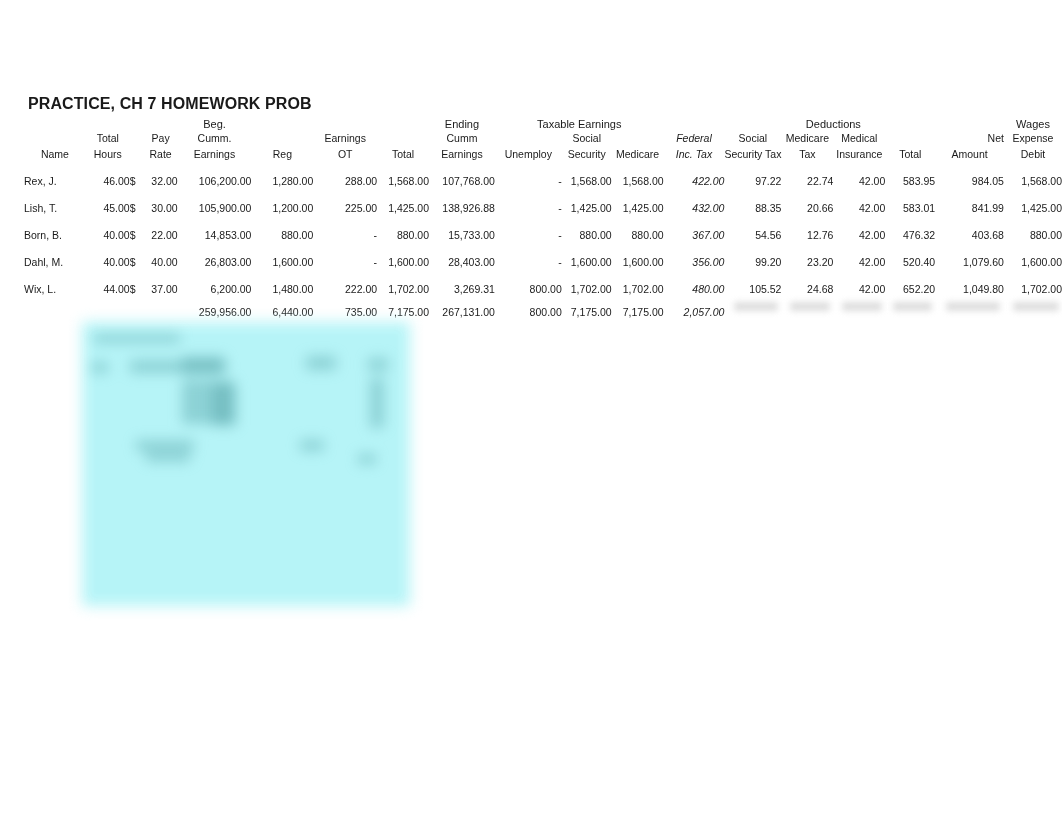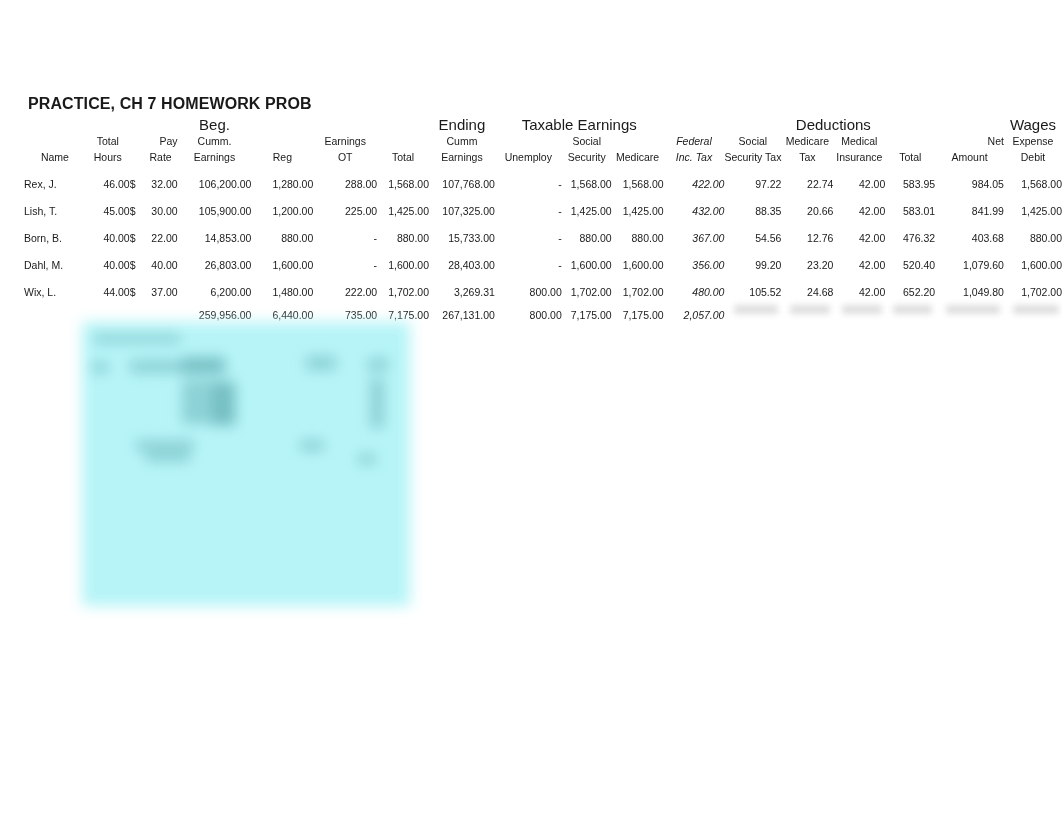--- a/index.html
+++ b/index.html
@@ -39,21 +39,21 @@
     padding: 0;
     font-weight: normal;
     white-space: nowrap;
     vertical-align: bottom;
   }
 
   
   .grp-row td {
     height: 14px;
     text-align: center;
-    font-size: 15px;
+    font-size: 11px;
   }
   
   .hdr-row td {
     text-align: center;
     font-size: 10.5px;
     height: 14px;
   }
   .hdr-row.hdr-last td {
     height: 16px;
     padding-bottom: 1px;
@@ -183,21 +183,21 @@
     <td class="w-medtax" colspan="2" style="text-align:center;">Deductions</td>
     <td class="w-dtot"></td>
     <td class="c-num w-net"></td>
     <td class="c-num w-wages">Wages</td>
   </tr>
 
   <tr class="hdr-row">
     <td class="c-name"></td>
     <td class="c-hours" style="text-align:center;">Total</td>
     <td class="c-cur"></td>
-    <td class="c-rate" style="text-align:right;">Pay</td>
+    <td class="c-rate" style="text-align:center;">Pay</td>
     <td class="c-num w-begcum" style="text-align:center;">Cumm.</td>
     <td class="c-num w-reg" style="text-align:center;"></td>
     <td class="c-num w-ot" style="text-align:center;">Earnings</td>
     <td class="c-num w-tot" style="text-align:center;"></td>
     <td class="c-num w-endcum" style="text-align:center;">Cumm</td>
     <td class="w-unemp" style="text-align:center;"></td>
     <td class="w-ss" style="text-align:center;">Social</td>
     <td class="w-medi" style="text-align:center;"></td>
     <td class="w-fed" style="text-align:center;">Federal</td>
     <td class="w-sstax" style="text-align:center;">Social</td>
@@ -255,21 +255,21 @@
       </tr>
       <tr class="data-row">
         <td class="c-name">Lish, T.</td>
         <td class="c-hours">45.00</td>
         <td class="c-cur">$</td>
         <td class="c-rate">30.00</td>
         <td class="c-num w-begcum">105,900.00</td>
         <td class="c-num w-reg">1,200.00</td>
         <td class="c-num w-ot">225.00</td>
         <td class="c-num w-tot">1,425.00</td>
-        <td class="c-num w-endcum">107,325.00</td>
+        <td class="c-num w-endcum">138,926.88</td>
         <td class="c-num w-unemp">-</td>
         <td class="c-num w-ss">1,425.00</td>
         <td class="c-num w-medi">1,425.00</td>
         <td class="c-num w-fed">432.00</td>
         <td class="c-num w-sstax">88.35</td>
         <td class="c-num w-medtax">20.66</td>
         <td class="c-num w-medins">42.00</td>
         <td class="c-num w-dtot">583.01</td>
         <td class="c-num w-net">841.99</td>
         <td class="c-num w-wages">1,425.00</td>

